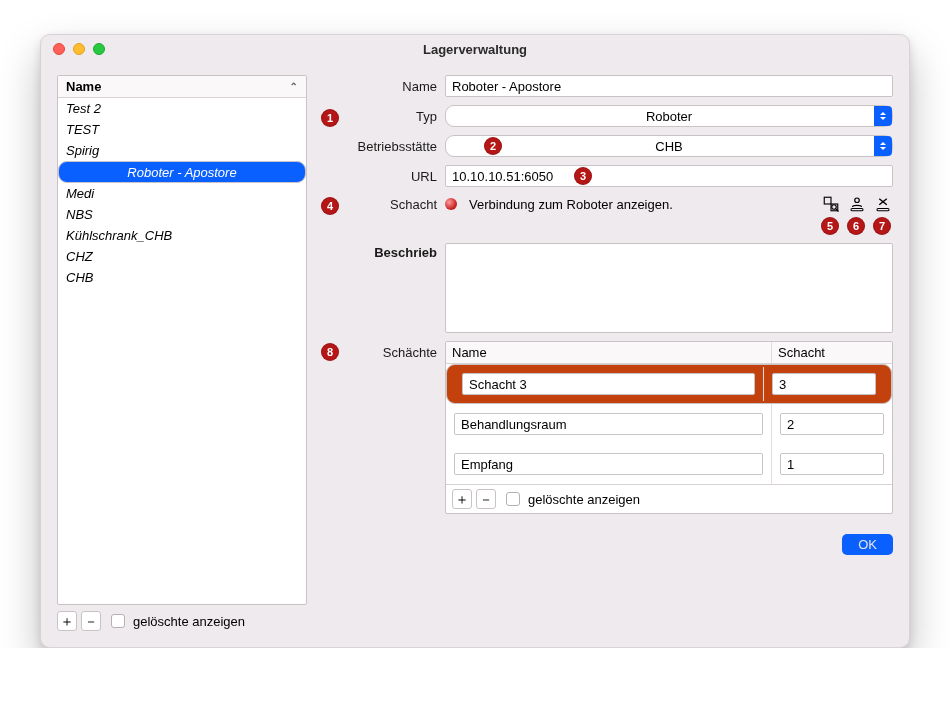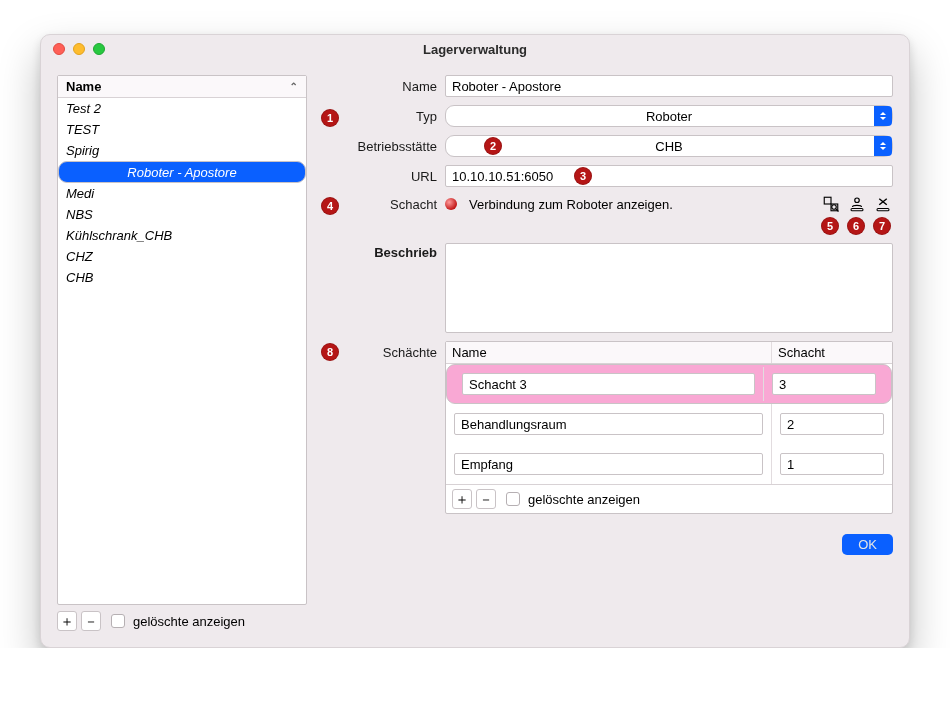--- a/index.html
+++ b/index.html
@@ -57,21 +57,21 @@
   .descbox{ flex:1; height:90px; background:#fff; border:1px solid #c9c3c6; border-radius:2px; }
 
   .slots { display:flex; align-items:flex-start; gap:8px; }
   .slotstbl { flex:1; border:1px solid #c9c3c6; background:#fff; border-radius:2px; }
   .slothdr{ display:flex; background:#fbf8fa; border-bottom:1px solid #d8d2d5;}
   .slothdr>div{ padding:3px 6px; font-weight:500; }
   .colA{ flex:1; border-right:1px solid #e2dcdf;}
   .colB{ width:120px; }
   .slotbody{}
   .slotrow{ display:flex; align-items:center; height:40px; }
-  .slotrow.sel{ background:#f9a8d4; }
+  .slotrow.sel{ background:#c2410c; }
   .slotrow>div{ padding:0 8px; display:flex; align-items:center; height:100%;}
   .cellin{ background:#fff; border:1px solid #c9c3c6; border-radius:2px; height:22px; padding:2px 6px; width:100%; display:flex; align-items:center;}
   .slotfoot{ display:flex; align-items:center; gap:4px; border-top:1px solid #d8d2d5; padding:4px 6px;}
 
   .okrow{ display:flex; justify-content:flex-end; margin-top:12px;}
   .okbtn{ background:#0a60ff; color:#e5e5e5; border:none; border-radius:5px; padding:3px 16px; font-size:13px; font-weight:500;}
 
   
   .badge{ position:absolute; width:18px; height:18px; border-radius:50%; background:#b51616; color:#fff; font-size:11px; font-weight:700; display:flex; align-items:center; justify-content:center; box-shadow:0 0 0 1px rgba(0,0,0,.15) inset;}
 </style>

